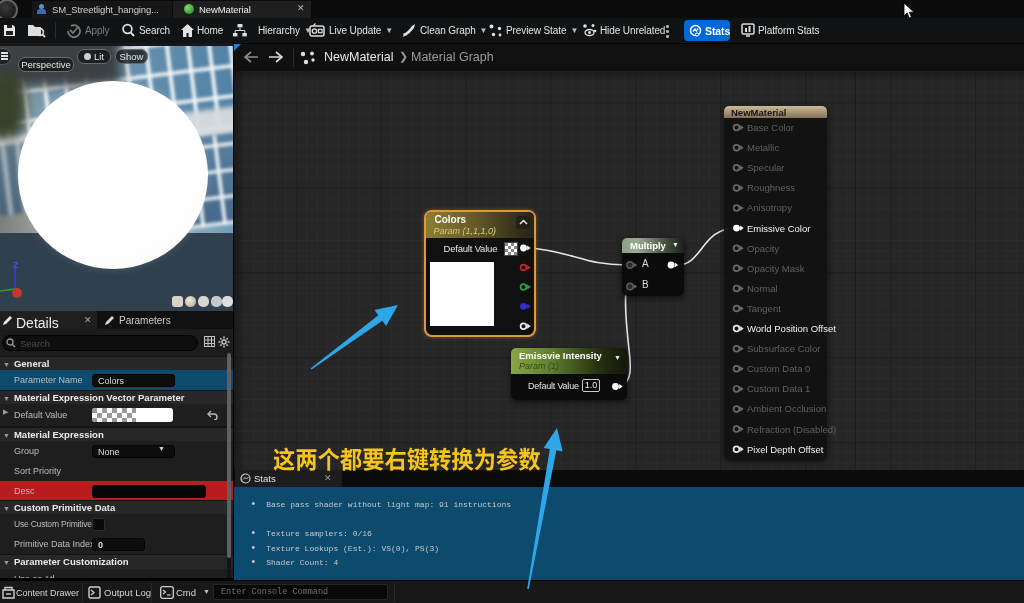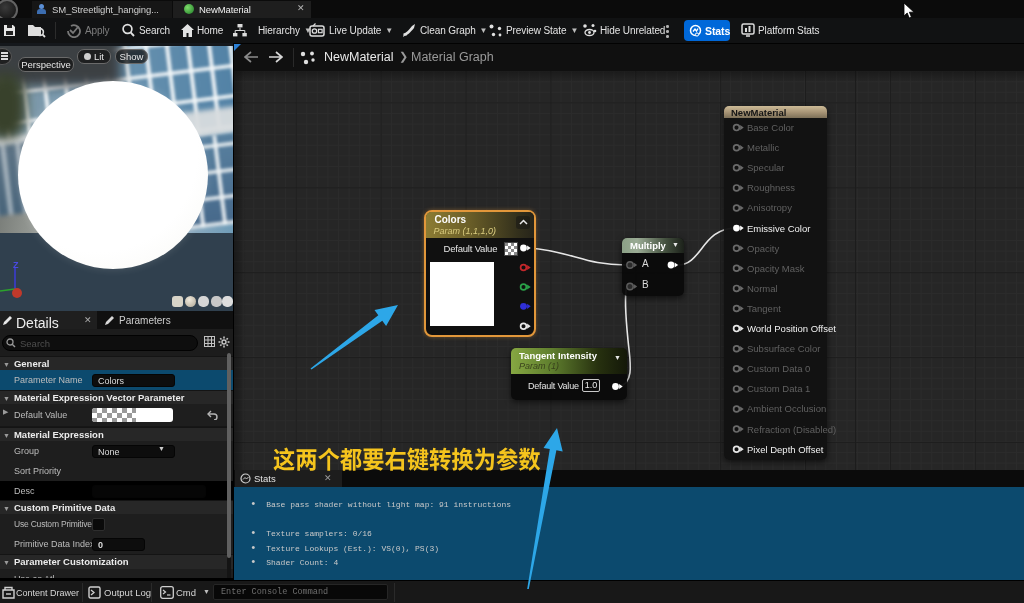--- a/index.html
+++ b/index.html
@@ -261,21 +261,21 @@
   <div class="dhead" style="top:116px;"><span style="color:#9a9a9a;font-size:7px;margin:0 4px 0 3px;">▼</span>Material Expression</div>
   <div class="drow" style="top:130px;height:20px;background:#1e1e1e;border-bottom:1px solid #161616;">
     <div class="dlabel" style="left:14px;">Group</div>
     <div class="dbox" style="left:92px;top:4px;width:76px;height:11px;">None</div>
     <span style="position:absolute;left:158px;top:4px;color:#ccc;font-size:7px;">▼</span>
   </div>
   <div class="drow" style="top:150px;height:20px;background:#1e1e1e;border-bottom:1px solid #161616;">
     <div class="dlabel" style="left:14px;">Sort Priority</div>
     <div class="dbox" style="left:92px;top:20px;width:77px;height:11px;font-weight:bold;">32</div>
   </div>
-  <div class="drow" style="top:170px;height:19px;background:#000000;border-bottom:1px solid #161616;">
+  <div class="drow" style="top:170px;height:19px;background:#b91c1c;border-bottom:1px solid #161616;">
     <div class="dlabel" style="left:14px;">Desc</div>
     <div class="dbox" style="left:92px;top:4px;width:107px;height:11px;background:#060606;"></div>
   </div>
   <div class="dhead" style="top:189px;"><span style="color:#9a9a9a;font-size:7px;margin:0 4px 0 3px;">▼</span>Custom Primitive Data</div>
   <div class="drow" style="top:203px;height:20px;background:#1e1e1e;border-bottom:1px solid #161616;">
     <div class="dlabel" style="left:14px;width:78px;white-space:nowrap;overflow:hidden;font-size:8.5px;letter-spacing:-0.2px;">Use Custom Primitive..</div>
     <div class="abs" style="left:92px;top:4px;width:11px;height:11px;background:#0a0a0a;border:1px solid #2e2e2e;border-radius:2px;"></div>
   </div>
   <div class="drow" style="top:223px;height:20px;background:#1e1e1e;border-bottom:1px solid #161616;">
     <div class="dlabel" style="left:14px;">Primitive Data Index</div>
@@ -371,21 +371,21 @@
 <div class="node" style="left:622px;top:238px;width:62px;height:58px;background:rgba(10,10,10,.95);">
   <div class="nodehead" style="height:15px;background:linear-gradient(90deg,#8ba086 0%,#9aab94 25%,#44513f 70%,#1c211a 100%);"></div>
   <div class="abs ntitle" style="left:8px;top:2px;font-size:9.5px;">Multiply</div>
   <div class="abs" style="left:50px;top:3px;color:#e8e8e8;font-size:7px;">▼</div>
   <div class="abs" style="left:20px;top:20px;font-size:10px;color:#dadada;">A</div>
   <div class="abs" style="left:20px;top:41px;font-size:10px;color:#dadada;">B</div>
 </div>
 
 <div class="node" style="left:511px;top:348px;width:116px;height:52px;background:rgba(10,10,10,.95);">
   <div class="nodehead" style="height:26px;background:linear-gradient(90deg,#86a742 0%,#5f7e2e 35%,#27310f 75%,#141809 100%);"></div>
-  <div class="abs ntitle" style="left:8px;top:1.5px;font-size:9.5px;">Tangent Intensity</div>
+  <div class="abs ntitle" style="left:8px;top:1.5px;font-size:9.5px;">Emissvie Intensity</div>
   <div class="abs" style="left:8px;top:13px;font-size:9px;font-style:italic;color:#39421c;">Param (1)</div>
   <div class="abs" style="left:103px;top:6px;color:#e8e8e8;font-size:7px;">▼</div>
   <div class="abs" style="left:17px;top:33px;font-size:9px;letter-spacing:-0.2px;color:#e6e6e6;">Default Value</div>
   <div class="abs" style="left:71px;top:31px;width:16px;height:11px;border:1px solid #c9c9c9;border-radius:2px;color:#ececec;font-size:9px;text-align:center;line-height:11px;">1.0</div>
 </div>
 
 <svg class="abs" style="left:234px;top:71px;pointer-events:none;" width="790" height="399" viewBox="0 0 790 399" id="pinsvg">
 <circle cx="289.5" cy="177" r="3.4" fill="#fff"></circle>
     <path d="M293.1 174.4 L296.7 177.0 L293.1 179.6 Z" fill="#fff"></path>
 <circle cx="289.5" cy="196.5" r="2.9" fill="none" stroke="#c3272b" stroke-width="1.7"></circle>

